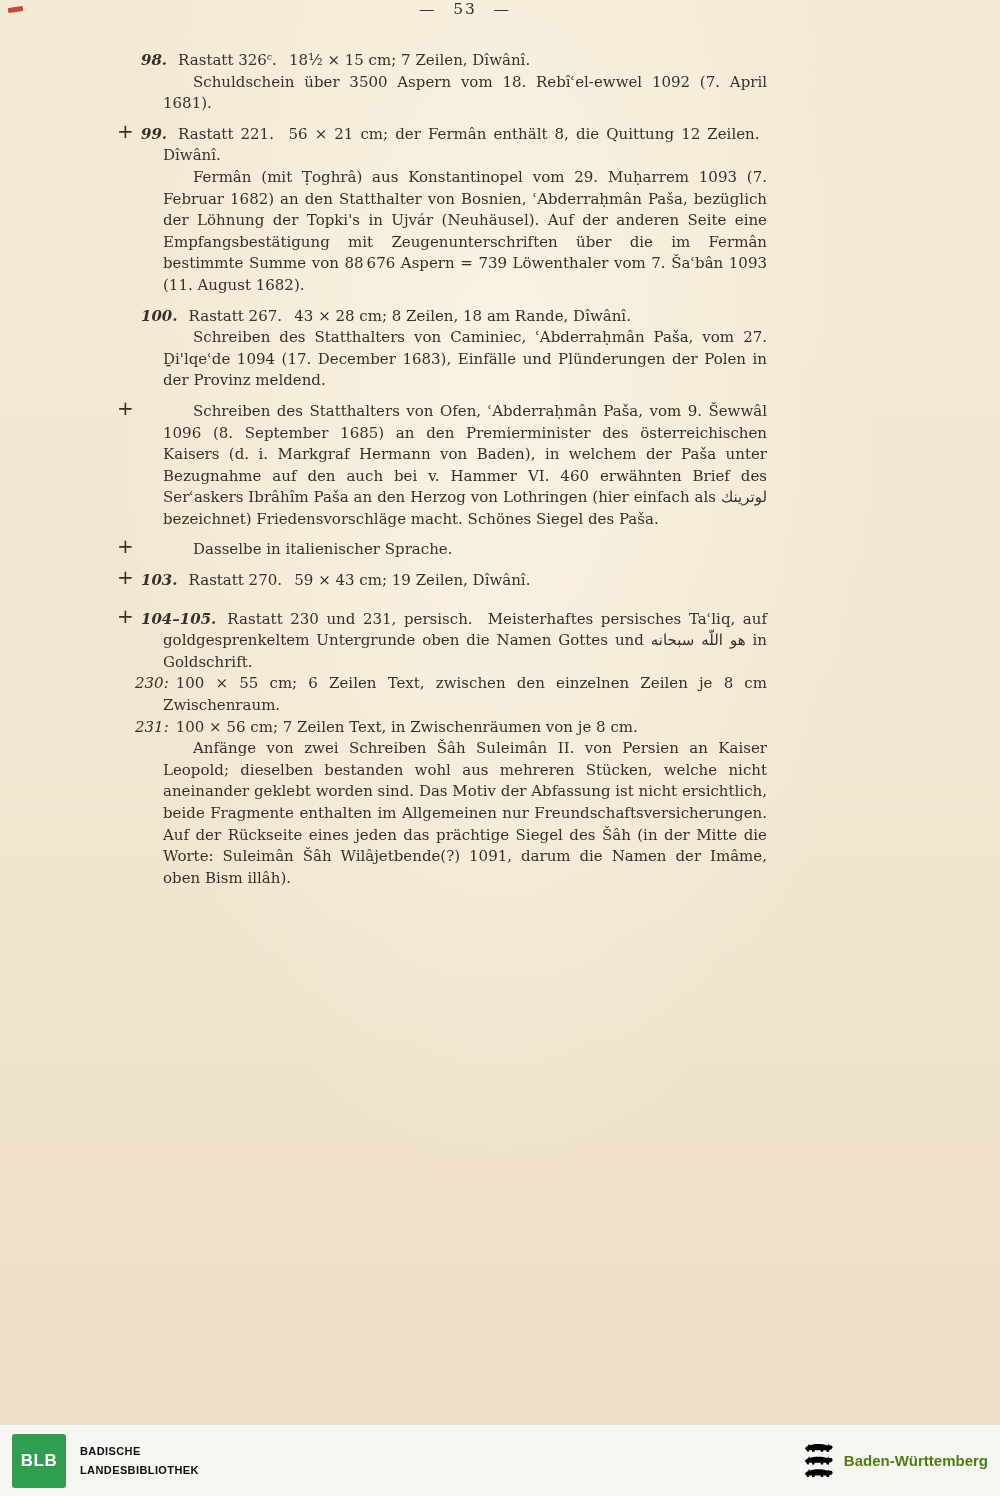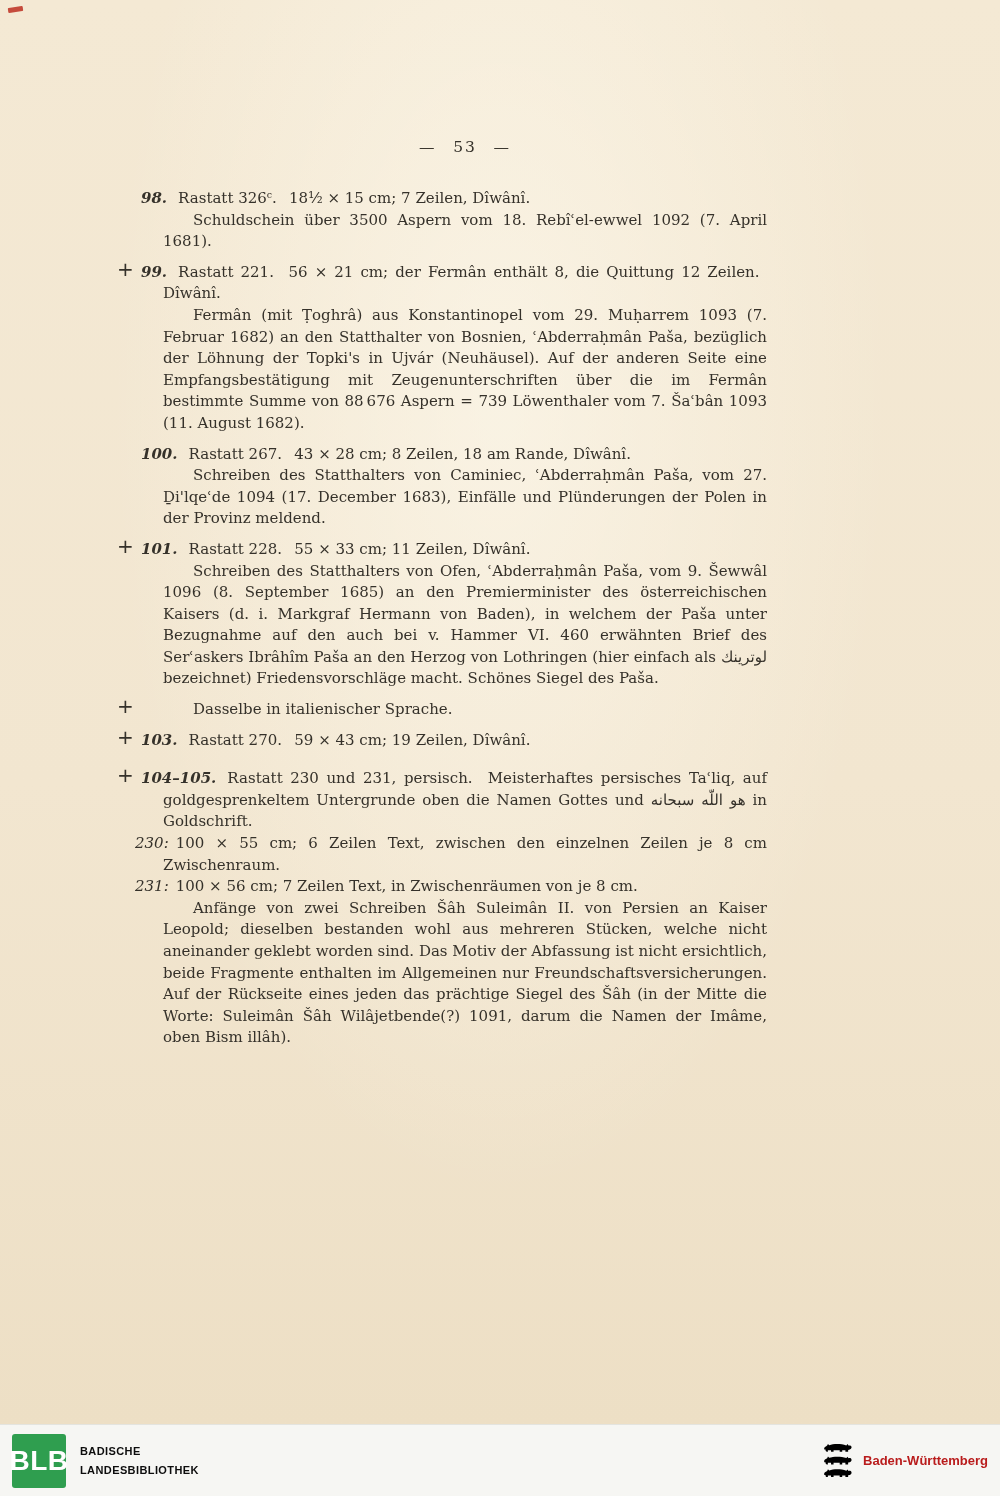--- a/index.html
+++ b/index.html
@@ -22,21 +22,21 @@
     background:
       radial-gradient(ellipse at 50% 28%, rgba(255,252,242,.55) 0%, rgba(255,252,242,0) 55%),
       linear-gradient(180deg, #f4e9d4 0%, #f2e6d0 55%, #eddfc5 100%);
     color:var(--ink);
   }
   .corner-mark{
     position:absolute;left:8px;top:7px;width:15px;height:5px;
     background:#c03a2b;transform:rotate(-8deg);opacity:.9;border-radius:1px;
   }
   .content{
-    width:604px;margin-left:163px;padding-top:138px;
+    width:604px;margin-left:163px;
   }
   .pageno{
     text-align:center;font-size:15.5px;letter-spacing:2px;
     margin:0 0 32px 0;color:var(--ink);
   }
   .entry{
     position:relative;
     font-size:15px;line-height:21.6px;
     text-align:justify;
     margin:0 0 9px 0;
@@ -59,30 +59,30 @@
     position:absolute;left:0;right:0;bottom:0;height:72px;
     background:var(--footer-bg);
     display:flex;align-items:center;justify-content:space-between;
     padding:0 12px;
     font-family:"Liberation Sans","DejaVu Sans",sans-serif;
     border-top:1px solid #e4e4df;
   }
   .blb-group{display:flex;align-items:center;gap:14px;cursor:pointer;}
   .blb-badge{
     width:54px;height:54px;background:var(--green);color:#ffffff;
-    font-weight:bold;font-size:28px;letter-spacing:.5px;
+    font-weight:bold;font-size:17px;letter-spacing:.5px;
     display:flex;align-items:center;justify-content:center;border-radius:3px;
   }
   .blb-name{
     font-weight:bold;font-size:11px;line-height:19px;
     color:var(--logo-ink);letter-spacing:.4px;
   }
   .bw-group{display:flex;align-items:center;gap:9px;cursor:pointer;}
   .bw-arms{width:32px;height:38px;color:#000;}
-  .bw-name{font-size:13px;font-weight:600;color:#b91c1c;}
+  .bw-name{font-size:15px;font-weight:600;color:#4d7c0f;}
 </style>
 </head>
 <body>
 
 <div class="paper">
   <div class="corner-mark"></div>
 
   <div class="content">
     <p class="pageno">—  53  —</p>
 
@@ -99,21 +99,20 @@
     </div>
 
     <div class="entry">
       <div class="plus"></div>
       <p class="head"><span class="num">100.</span><span>Rastatt 267.  43 × 28 cm; 8 Zeilen, 18 am Rande, Dîwânî.</span></p>
       <p class="para">Schreiben des Statthalters von Caminiec, ʿAbderraḥmân Paša, vom 27. Ḏi'lqeʿde 1094 (17. December 1683), Einfälle und Plünderungen der Polen in der Provinz meldend.</p>
     </div>
 
     <div class="entry">
       <div class="plus">+</div>
-      <p class="head"><span class="num">101.</span><span>Rastatt 228.  55 × 33 cm; 11 Zeilen, Dîwânî.</span></p>
       <p class="para">Schreiben des Statthalters von Ofen, ʿAbderraḥmân Paša, vom 9. Šewwâl 1096 (8. September 1685) an den Premierminister des österreichischen Kaisers (d. i. Markgraf Hermann von Baden), in welchem der Paša unter Bezugnahme auf den auch bei v. Hammer VI. 460 erwähnten Brief des Serʿaskers Ibrâhîm Paša an den Herzog von Lothringen (hier einfach als لوترينك bezeichnet) Friedensvorschläge macht. Schönes Siegel des Paša.</p>
     </div>
 
     <div class="entry">
       <div class="plus">+</div>
       <p class="para">Dasselbe in italienischer Sprache.</p>
     </div>
 
     <div class="entry">
       <div class="plus">+</div>

